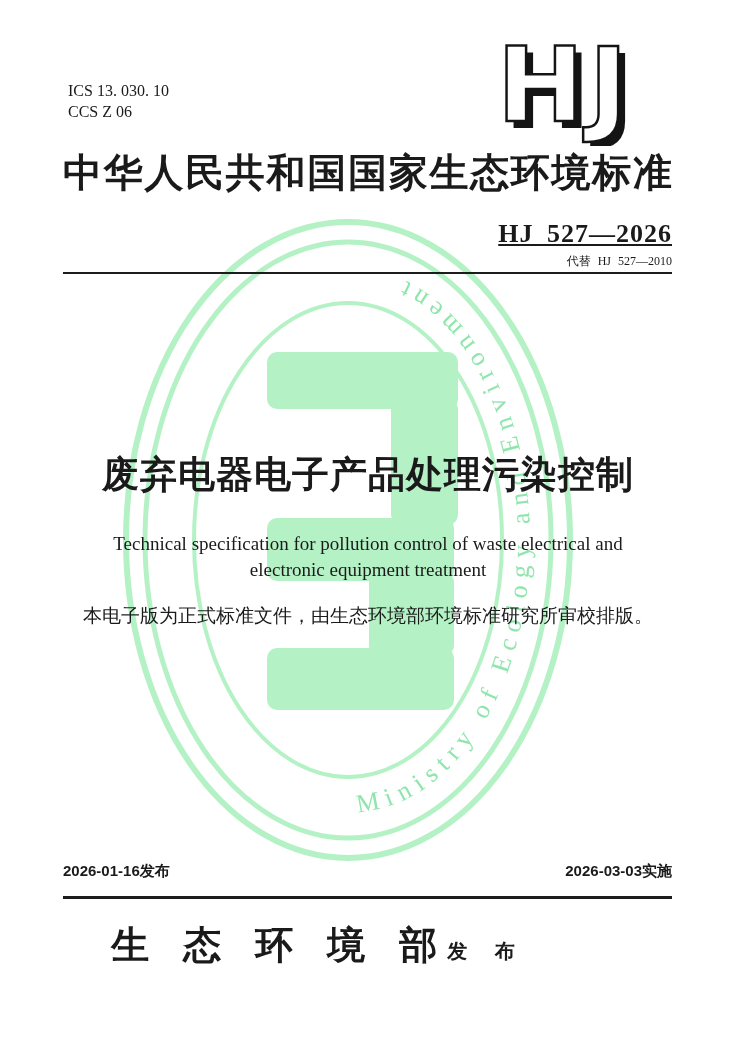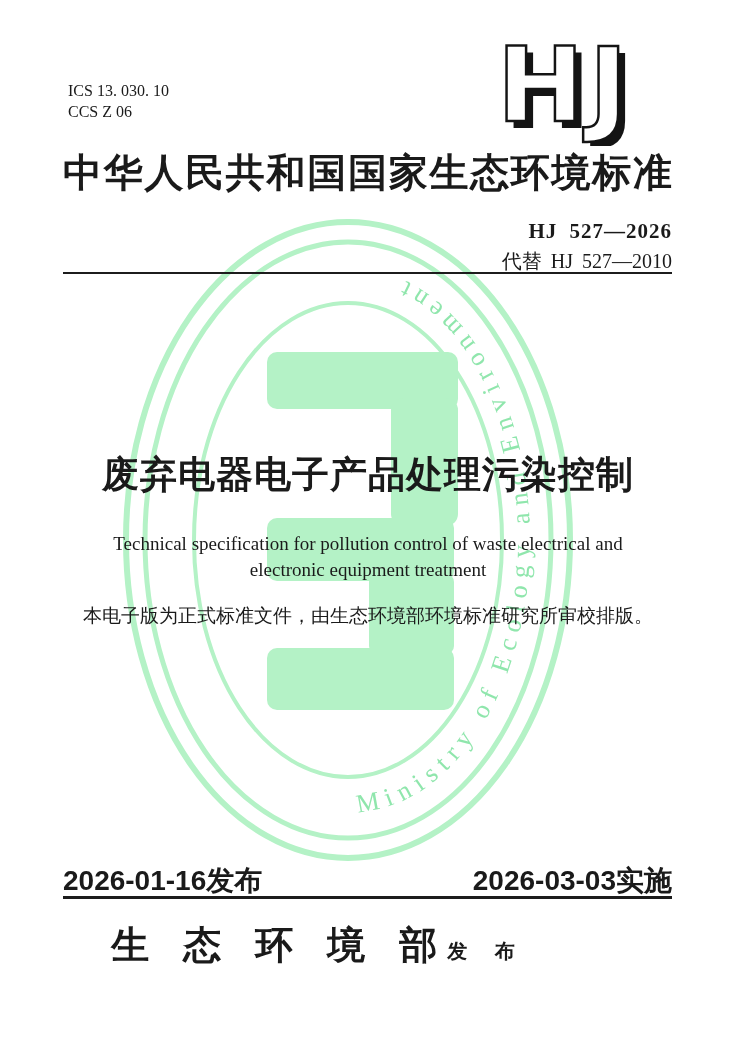--- a/index.html
+++ b/index.html
@@ -29,32 +29,32 @@
   .logo-shadow{font-family:"DejaVu Sans",sans-serif;font-weight:bold;font-size:104px;letter-spacing:5px;fill:#141414;}
   .logo-face{font-family:"DejaVu Sans",sans-serif;font-weight:bold;font-size:104px;letter-spacing:5px;fill:#ffffff;stroke:#141414;stroke-width:2.5px;}
   .national-title{
     left:63px;top:146px;width:609px;
     font-family:Liberation Serif, serif;
     font-weight:bold;font-size:39px;
     text-align:justify;text-align-last:justify;
     white-space:nowrap;letter-spacing:0;
   }
   .std-no{right:64px;top:219px;text-align:right;font-family:"Liberation Serif",serif;}
-  .std-no .main{font-size:21px;font-weight:600;letter-spacing:1px;word-spacing:6px;}
-  .std-no .sub{font-size:20px;margin-top:4px;word-spacing:4px;}
+  .std-no .main{font-size:26px;font-weight:600;letter-spacing:1px;word-spacing:6px;text-decoration:underline;}
+  .std-no .sub{font-size:12px;margin-top:4px;word-spacing:4px;}
   .rule{position:absolute;z-index:1;left:63px;width:609px;background:#1c1c1c;}
   .rule-top{top:272px;height:2px;}
   .rule-bottom{top:896px;height:3px;}
   .main-title{left:0;top:424px;width:736px;text-align:center;
     font-weight:bold;font-size:37px;line-height:54px;letter-spacing:1px;margin-top:24px;}
   .en-title{left:0;top:531px;width:736px;text-align:center;
     font-family:"Liberation Serif",serif;font-size:19px;line-height:26px;}
   .notice{left:0;top:603px;width:736px;text-align:center;font-size:19px;}
   .dates-row{left:63px;top:862px;width:609px;display:flex;justify-content:space-between;
-    font-size:28px;font-weight:bold;}
+    font-size:15px;font-weight:bold;}
   .publisher-row{left:0;top:920px;width:626px;display:flex;justify-content:center;align-items:baseline;}
   .publisher-big{
     font-family:"Liberation Serif",serif;font-weight:bold;font-size:38px;
     letter-spacing:34px;margin-right:-24px;white-space:nowrap;
   }
   .publisher-small{font-weight:bold;font-size:20px;letter-spacing:11px;margin-right:-11px;white-space:nowrap;}
 </style>
 </head>
 <body>
 

